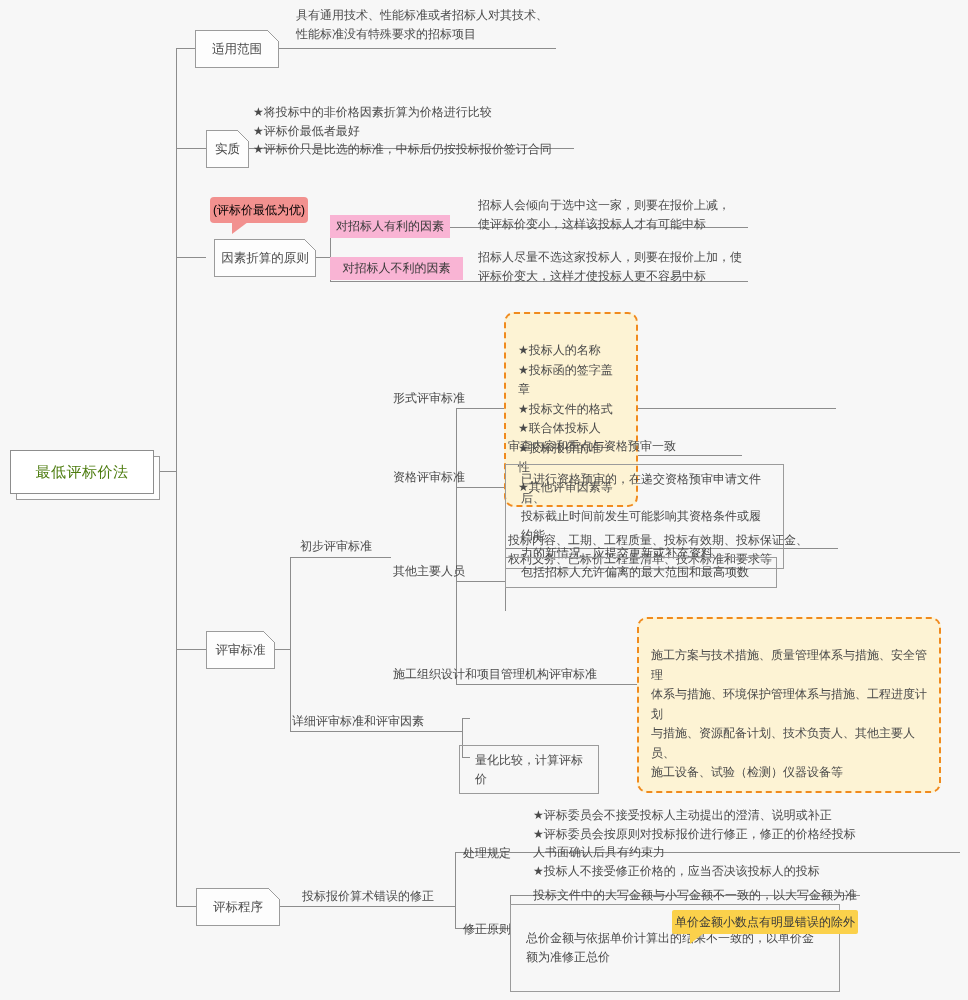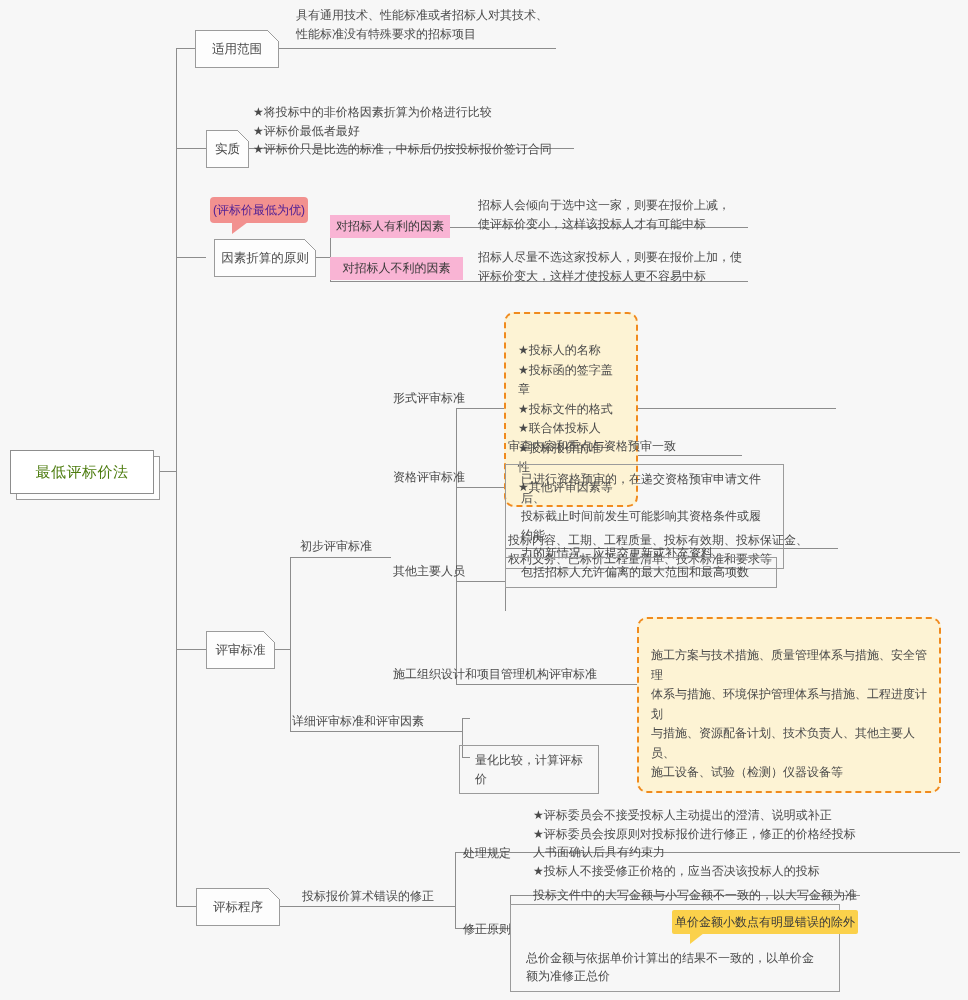--- a/index.html
+++ b/index.html
@@ -46,21 +46,21 @@
     border-radius:10px;box-sizing:border-box;padding:8px 12px;
     font-size:12px;color:#4a4a4a;line-height:1.62;white-space:pre-line;}
 
   
   .chip-pink{position:absolute;background:#f9b4d4;font-size:12px;color:#3a3a3a;
     display:flex;align-items:center;justify-content:center;white-space:nowrap;
     box-sizing:border-box;}
 
   
   .callout-salmon{position:absolute;background:#f2918f;border-radius:4px;
-    font-size:12px;color:#4c1d95;display:flex;align-items:center;
+    font-size:12px;color:#000000;display:flex;align-items:center;
     justify-content:center;white-space:nowrap;box-sizing:border-box;}
   .callout-salmon .tail{position:absolute;left:22px;bottom:-11px;width:0;height:0;
     border-left:0 solid transparent;border-right:16px solid transparent;
     border-top:12px solid #f2918f;}
 
   
   .callout-yellow{position:absolute;background:#fbd14b;border-radius:2px;
     font-size:12px;color:#3a3a3a;display:flex;align-items:center;
     justify-content:center;white-space:nowrap;box-sizing:border-box;}
   .callout-yellow .tail{position:absolute;left:18px;bottom:-10px;width:0;height:0;
@@ -229,21 +229,21 @@
 
   <div class="tlabel" style="left:463px;top:845px;">处理规定</div>
   <div class="ttext" style="left:533px;top:806px;width:420px;">★评标委员会不接受投标人主动提出的澄清、说明或补正
 ★评标委员会按原则对投标报价进行修正，修正的价格经投标
 人书面确认后具有约束力
 ★投标人不接受修正价格的，应当否决该投标人的投标</div>
 
   <div class="tlabel" style="left:463px;top:921px;">修正原则</div>
   <div class="ttext" style="left:533px;top:886px;width:400px;">投标文件中的大写金额与小写金额不一致的，以大写金额为准</div>
   <div class="boxed" style="left:510px;top:904px;width:330px;height:88px;
-       display:flex;align-items:flex-end;">
+       display:flex;align-items:center;">
     <span>总价金额与依据单价计算出的结果不一致的，以单价金
 额为准修正总价</span>
   </div>
   <div class="callout-yellow" style="left:672px;top:910px;width:186px;height:24px;">
     <span>单价金额小数点有明显错误的除外</span>
     <span class="tail"></span>
   </div>
 
 </div>
 

